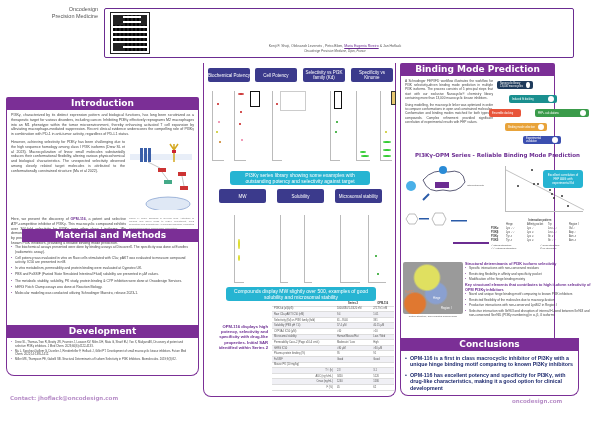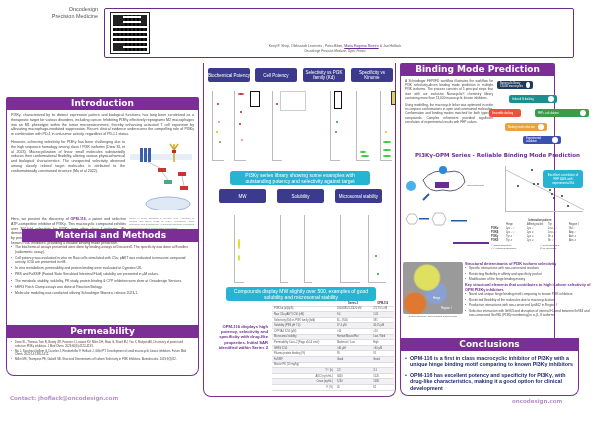--- a/index.html
+++ b/index.html
@@ -99,21 +99,21 @@
       <li>In vitro metabolism, permeability and protein binding were evaluated at Cyprotex UK.</li>
       <li>PBS and FaSSIF (Fasted State Simulated Intestinal Fluid) solubility are presented in µM values.</li>
       <li>The metabolic stability, solubility, PK study, protein binding &amp; CYP inhibition were done at Oncodesign Services.</li>
       <li>hERG Patch Clamp assays was done at Reaction Biology.</li>
       <li>Molecular modeling was conducted utilizing Schrodinger Maestro, release 2023-1.</li>
     </ul>
   </div>
 </div>
 
 <div class="abs" style="left:6px;top:325px;width:193px;">
-  <div class="hdr" style="border-radius:0;">Permeability</div>
+  <div class="hdr" style="border-radius:0;">Development</div>
   <div class="panel" style="padding:3px 4px;height:38px;">
     <ul class="bullets" style="font-size:2.8px;line-height:3.6px;">
       <li>Drew SL, Thomas-Tran R, Beatty JW, Fournier J, Lawson KV, Miles DH, Mata G, Sharif EU, Yan X, Mailyan AK, Discovery of potent and selective PI3Kγ inhibitors. J Med Chem. 2023;66(6):4122-4133.</li>
       <li>Ma L, Sanchez-Guillem G, Duvelier J, Rendenfeller F, Hoflack J, Gillet PT. Development of small macrocyclic kinase inhibitors. Future Med Chem. 2022;14:1395-1412.</li>
       <li>Miller MS, Thompson PE, Gabelli SB. Structural Determinants of Isoform Selectivity in PI3K Inhibitors. Biomolecules. 2019;9(3):82.</li>
     </ul>
   </div>
 </div>
 <div class="abs" style="left:10px;top:395px;font-size:5.5px;font-weight:bold;color:#b88fc8;font-family:'DejaVu Sans',sans-serif;">Contact: jhoflack@oncodesign.com</div>
 

